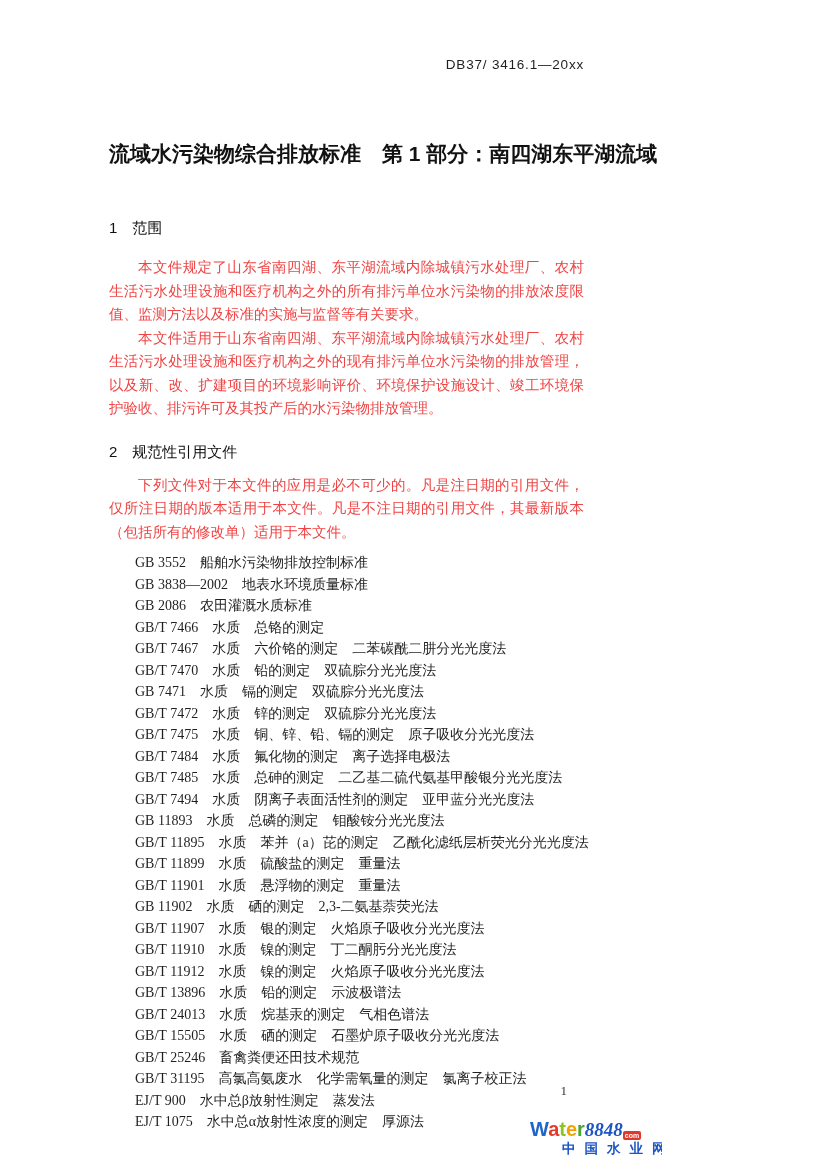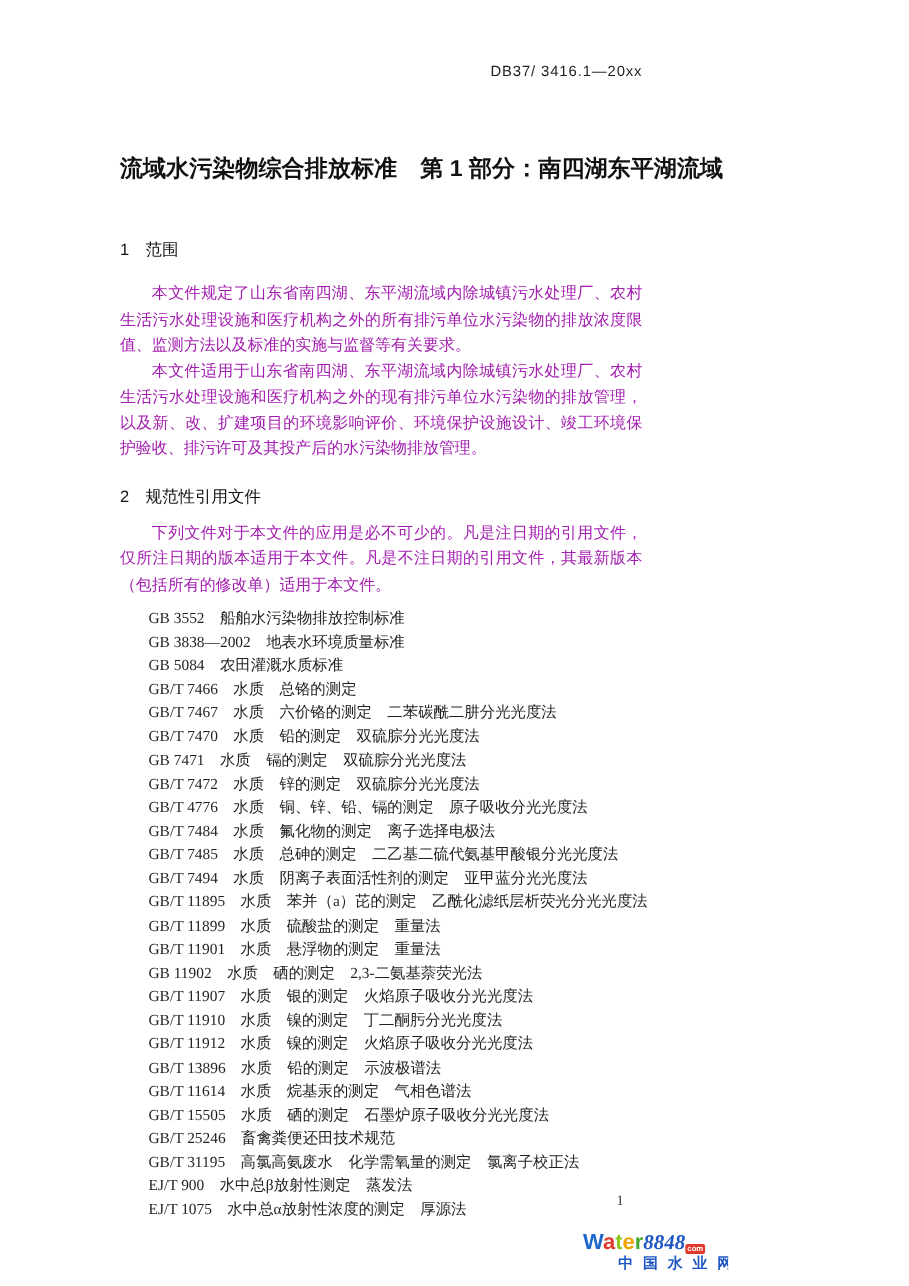--- a/index.html
+++ b/index.html
@@ -46,21 +46,21 @@
     color: #111;
   }
   .h-sec1 { margin-top: 51px; }
   .h-sec2 { margin-top: 21px; }
   .para {
     margin: 0;
     font-size: 14.5px;
     line-height: 23.5px;
     text-align: justify;
     text-indent: 2em;
-    color: #a21caf;
+    color: #ef4444;
   }
   .para-first { margin-top: 18px; }
   .para-intro { margin-top: 12px; }
   .ref-list {
     list-style: none;
     margin: 8px 0 0 0;
     padding: 0 0 0 26px;
     font-size: 14px;
     line-height: 21.5px;
     color: #1f1f1f;
@@ -136,39 +136,40 @@
 
     <p class="para">本文件适用于山东省南四湖、东平湖流域内除城镇污水处理厂、农村生活污水处理设施和医疗机构之外的现有排污单位水污染物的排放管理，以及新、改、扩建项目的环境影响评价、环境保护设施设计、竣工环境保护验收、排污许可及其投产后的水污染物排放管理。</p>
 
     <h2 class="sec-heading h-sec2">2　规范性引用文件</h2>
 
     <p class="para para-intro">下列文件对于本文件的应用是必不可少的。凡是注日期的引用文件，仅所注日期的版本适用于本文件。凡是不注日期的引用文件，其最新版本（包括所有的修改单）适用于本文件。</p>
 
     <ul class="ref-list">
       <li>GB 3552　船舶水污染物排放控制标准</li>
       <li>GB 3838—2002　地表水环境质量标准</li>
-      <li>GB 5084　农田灌溉水质标准</li>
+      <li>GB 2086　农田灌溉水质标准</li>
       <li>GB/T 7466　水质　总铬的测定</li>
       <li>GB/T 7467　水质　六价铬的测定　二苯碳酰二肼分光光度法</li>
       <li>GB/T 7470　水质　铅的测定　双硫腙分光光度法</li>
       <li>GB 7471　水质　镉的测定　双硫腙分光光度法</li>
       <li>GB/T 7472　水质　锌的测定　双硫腙分光光度法</li>
-      <li>GB/T 4776　水质　铜、锌、铅、镉的测定　原子吸收分光光度法</li>
+      <li>GB/T 7475　水质　铜、锌、铅、镉的测定　原子吸收分光光度法</li>
       <li>GB/T 7484　水质　氟化物的测定　离子选择电极法</li>
       <li>GB/T 7485　水质　总砷的测定　二乙基二硫代氨基甲酸银分光光度法</li>
       <li>GB/T 7494　水质　阴离子表面活性剂的测定　亚甲蓝分光光度法</li>
+      <li>GB 11893　水质　总磷的测定　钼酸铵分光光度法</li>
       <li>GB/T 11895　水质　苯并（a）芘的测定　乙酰化滤纸层析荧光分光光度法</li>
       <li>GB/T 11899　水质　硫酸盐的测定　重量法</li>
       <li>GB/T 11901　水质　悬浮物的测定　重量法</li>
       <li>GB 11902　水质　硒的测定　2,3-二氨基萘荧光法</li>
       <li>GB/T 11907　水质　银的测定　火焰原子吸收分光光度法</li>
       <li>GB/T 11910　水质　镍的测定　丁二酮肟分光光度法</li>
       <li>GB/T 11912　水质　镍的测定　火焰原子吸收分光光度法</li>
       <li>GB/T 13896　水质　铅的测定　示波极谱法</li>
-      <li>GB/T 11614　水质　烷基汞的测定　气相色谱法</li>
+      <li>GB/T 24013　水质　烷基汞的测定　气相色谱法</li>
       <li>GB/T 15505　水质　硒的测定　石墨炉原子吸收分光光度法</li>
       <li>GB/T 25246　畜禽粪便还田技术规范</li>
       <li>GB/T 31195　高氯高氨废水　化学需氧量的测定　氯离子校正法</li>
       <li>EJ/T 900　水中总β放射性测定　蒸发法</li>
       <li>EJ/T 1075　水中总α放射性浓度的测定　厚源法</li>
     </ul>
 
   </div>
 
   <div class="page-number">1</div>

